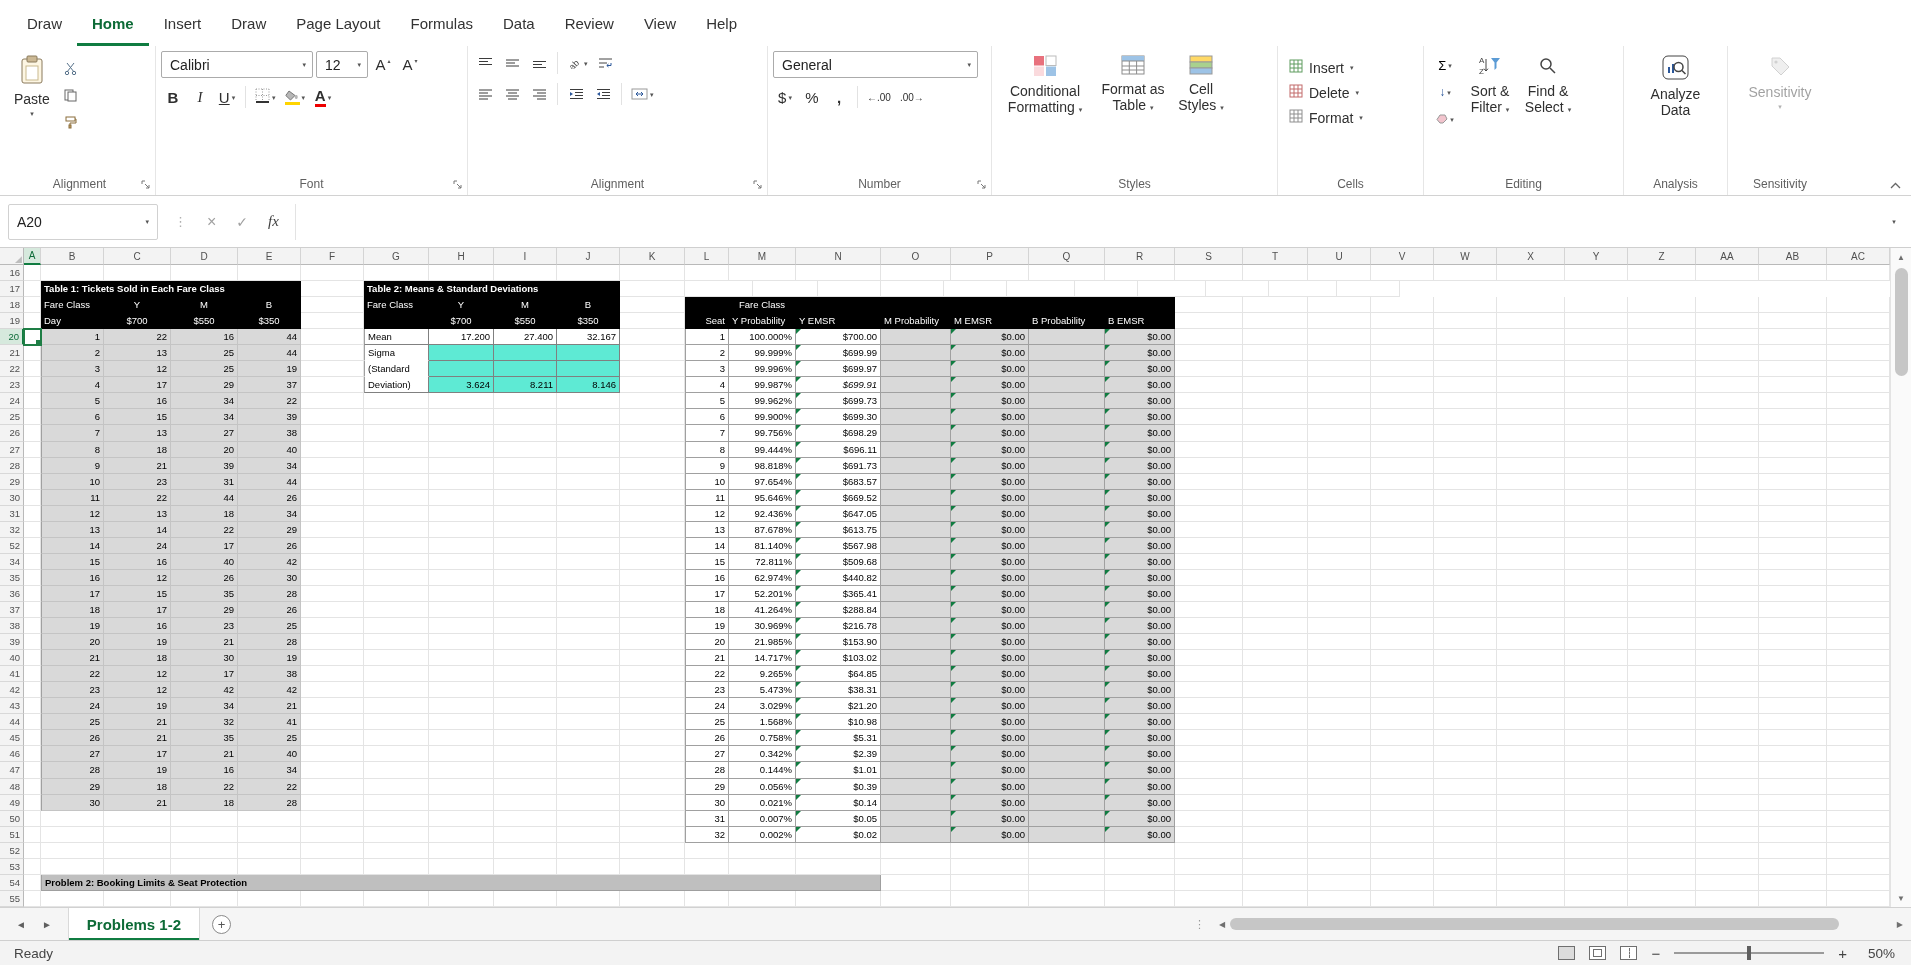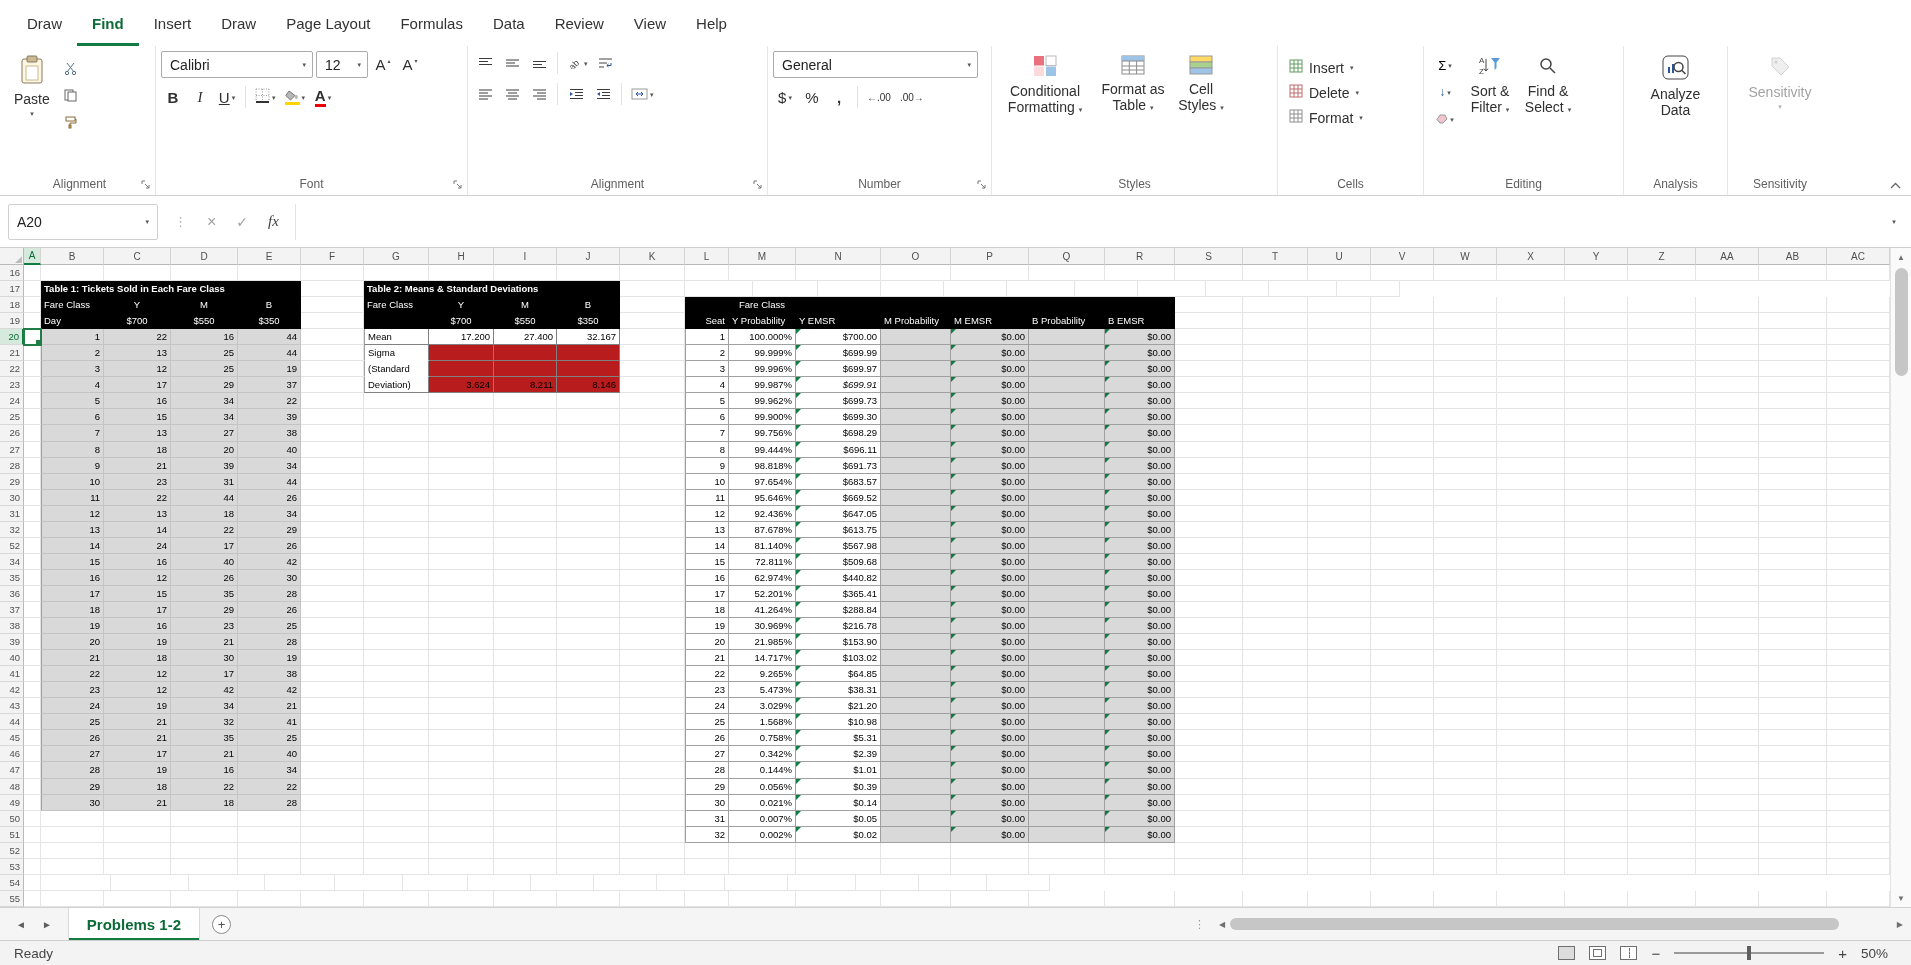--- a/index.html
+++ b/index.html
@@ -64,21 +64,21 @@
   .g-row { display:flex; height:16.05px; flex:0 0 auto; }
   .rh { width:24px; flex:0 0 auto; background:#f3f3f3; border-right:1px solid #b9b9b9; border-bottom:1px solid #d8d8d8; font-size:9.5px; color:#505050; display:flex; align-items:center; justify-content:flex-end; padding-right:3px; }
   .rh.sel { background:#d6e9dd; color:#0c6b37; border-right:2px solid #107c41; }
   .cell { flex:0 0 auto; position:relative; display:flex; align-items:center; padding:0 3px; border-right:1px solid #e4e4e4; border-bottom:1px solid #e4e4e4; font-size:9.5px; color:#000; white-space:nowrap; overflow:hidden; }
   .cell.ctr { justify-content:center; }
   .cell.num { justify-content:flex-end; }
   .cell.bold { font-weight:700; }
   .hblk { background:#000; color:#fff; border-right-color:#000; border-bottom-color:#000; }
   .g1 { background:#d9d9d9; border-right-color:#c4c4c4; border-bottom-color:#c4c4c4; }
   .t2 { background:#fff; border-right-color:#808080; border-bottom-color:#808080; }
-  .t2g { background:#b91c1c; border-right-color:#808080; border-bottom-color:#808080; }
+  .t2g { background:#5eead4; border-right-color:#808080; border-bottom-color:#808080; }
   .t3 { background:#fff; border-right-color:#a0a0a0; border-bottom-color:#a0a0a0; }
   .t3g { background:#d9d9d9; border-right-color:#a0a0a0; border-bottom-color:#a0a0a0; }
   .lb { border-left:1px solid #a0a0a0; }
   .mb { border-bottom-color:#fff; }
   .banner { background:#bfbfbf; border-right-color:#9f9f9f; border-bottom-color:#9f9f9f; }
   .err::before { content:""; position:absolute; top:0; left:0; width:0; height:0; border-top:5px solid #107c41; border-right:5px solid transparent; }
   .cell.active { outline:2px solid #1e7e45; outline-offset:-1px; z-index:2; }
   .cell.active::after { content:""; position:absolute; right:-1px; bottom:-1px; width:4px; height:4px; background:#1e7e45; border:1px solid #fff; }
 
   
@@ -103,30 +103,30 @@
   .statusbar { height:25px; flex:0 0 auto; display:flex; align-items:center; background:#f3f3f3; border-top:1px solid #cfcfcf; font-size:13.5px; color:#444; }
   .st-left { padding-left:14px; }
   .st-right { margin-left:auto; display:flex; align-items:center; gap:14px; padding-right:16px; }
   .vicon { width:17px; height:14px; border:1px solid #6f6f6f; background:#fff; position:relative; }
   .vicon.sel { background:#dcdcdc; }
   .vicon.pl::before { content:""; position:absolute; inset:2px 3px; border:1px solid #6f6f6f; }
   .vicon.pb::before { content:""; position:absolute; top:1px; bottom:1px; left:50%; border-left:1px dashed #6f6f6f; }
   .zoom-minus,.zoom-plus { font-size:15px; color:#444; }
   .zoom-track { width:150px; height:2px; background:#9a9a9a; position:relative; }
   .zoom-thumb { position:absolute; left:50%; top:-6px; width:4px; height:14px; background:#5f5f5f; transform:translateX(-50%); }
-  .zoom-pct { min-width:34px; }
+  .zoom-pct { min-width:34px; text-align:right; }
 </style>
 </head>
 <body>
 
 <div class="app">
 
   <div class="tabs-row">
     <div class="tab">Draw</div>
-    <div class="tab active">Find</div>
+    <div class="tab active">Home</div>
     <div class="tab">Insert</div>
     <div class="tab">Draw</div>
     <div class="tab">Page Layout</div>
     <div class="tab">Formulas</div>
     <div class="tab">Data</div>
     <div class="tab">Review</div>
     <div class="tab">View</div>
     <div class="tab">Help</div>
   </div>
 
@@ -1716,20 +1716,21 @@
             <div class="cell" style="width: 68px;"></div>
             <div class="cell" style="width: 63px;"></div>
             <div class="cell" style="width: 68px;"></div>
             <div class="cell" style="width: 63px;"></div>
             <div class="cell" style="width: 68px;"></div>
             <div class="cell" style="width: 63px;"></div>
           </div>
           <div class="g-row">
             <div class="rh">54</div>
             <div class="cell" style="width: 17px;"></div>
+            <div class="cell banner bold lb" style="width: 840px;">Problem 2: Booking Limits &amp; Seat Protection</div>
             <div class="cell" style="width: 70px;"></div>
             <div class="cell" style="width: 78px;"></div>
             <div class="cell" style="width: 76px;"></div>
             <div class="cell" style="width: 70px;"></div>
             <div class="cell" style="width: 68px;"></div>
             <div class="cell" style="width: 65px;"></div>
             <div class="cell" style="width: 63px;"></div>
             <div class="cell" style="width: 63px;"></div>
             <div class="cell" style="width: 63px;"></div>
             <div class="cell" style="width: 68px;"></div>

